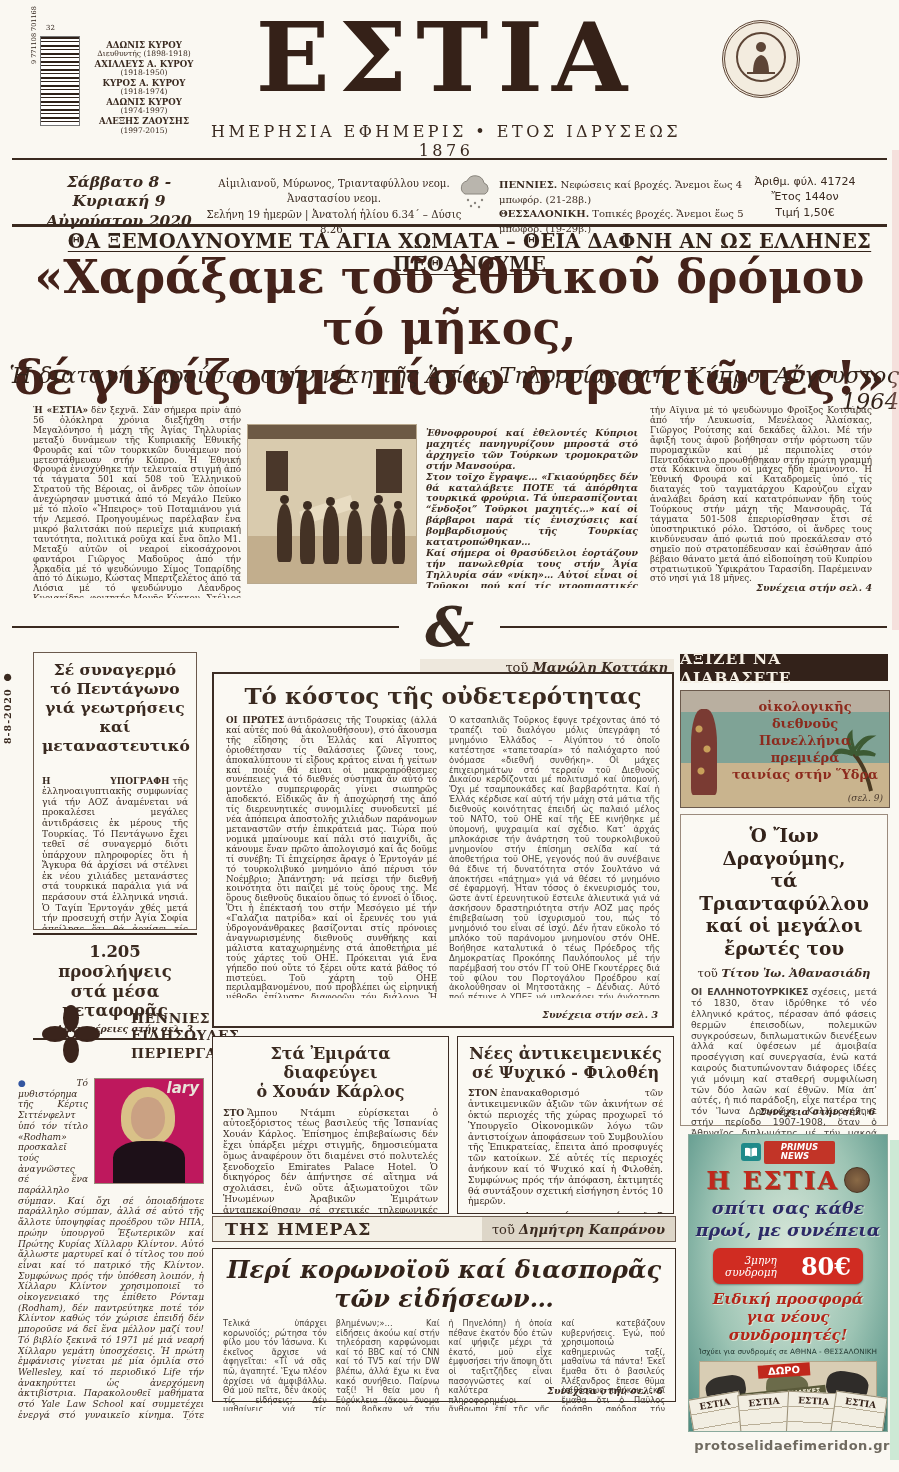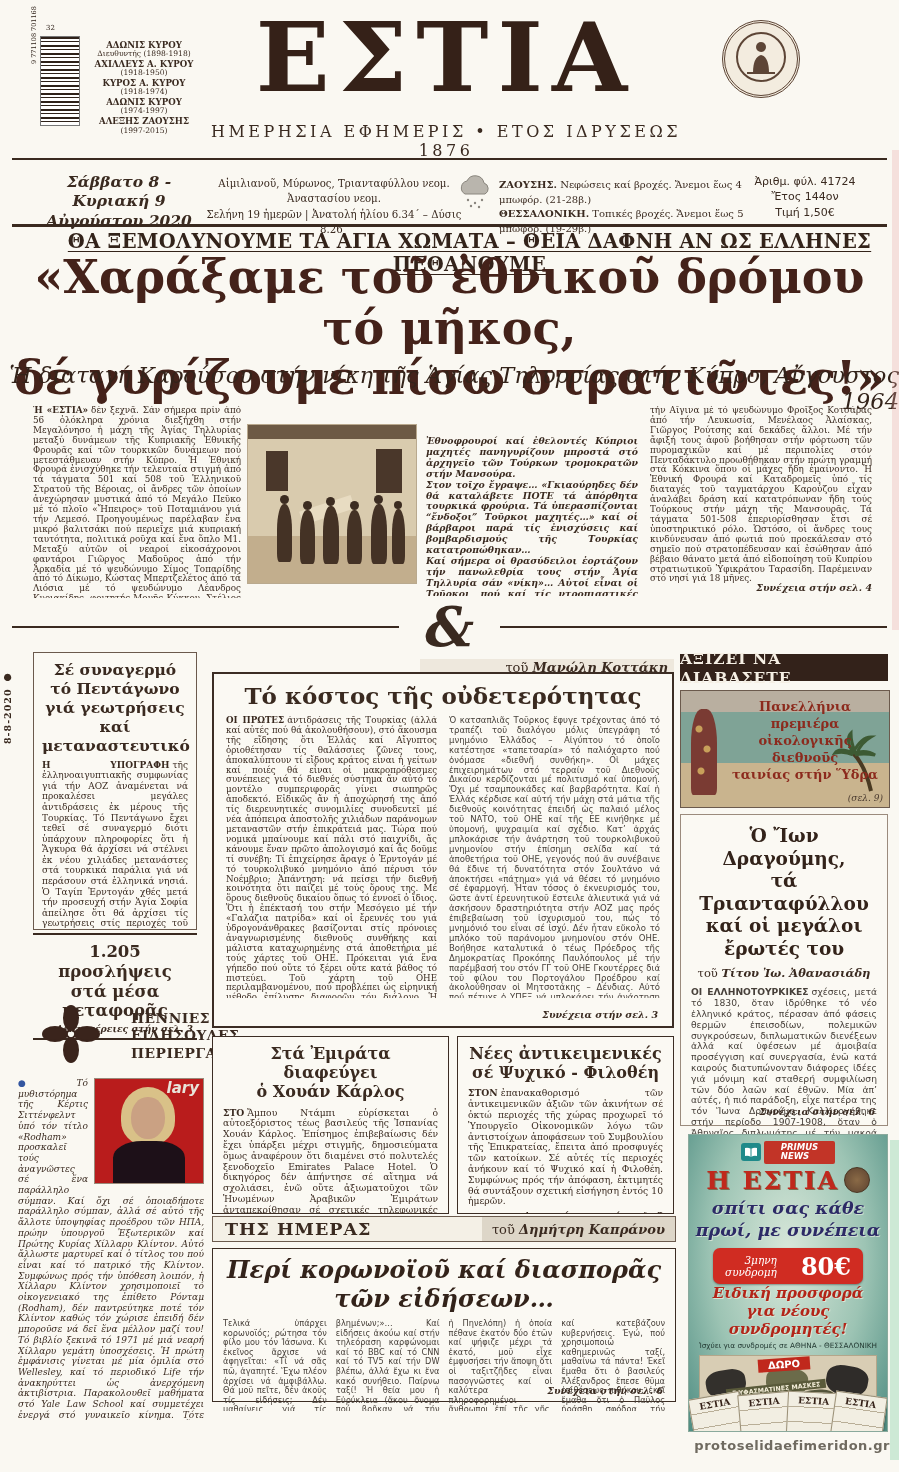--- a/index.html
+++ b/index.html
@@ -45,41 +45,41 @@
   .deck{left:0;top:362px;width:899px;text-align:right;font-style:italic;font-size:22.5px;color:#33231a;}
   .leadL{left:33px;top:406px;width:208px;height:192px;font-size:8.8px;line-height:9.9px;}
   .leadR{left:650px;top:406px;width:222px;height:192px;font-size:8.8px;line-height:9.9px;}
   .lead-cont{left:650px;top:576px;width:222px;}
   .leadphoto{left:247px;top:424px;width:168px;height:158px;border:1px solid #b9a98e;
     background:linear-gradient(#6d5a45 0 14px,#d9cbae 14px 70%,#c2ae8d 70%);}
   .ph-door{position:absolute;background:#4a372a;}
   .ph-fig{position:absolute;background:#443225;border-radius:45% 45% 15% 15%;}
   .ph-head{position:absolute;background:#3c2c21;border-radius:50%;}
   .ph-flag{position:absolute;background:#e8dcC2;transform:rotate(-18deg);}
-  .leadcap{left:426px;top:428px;width:212px;height:160px;font-style:italic;font-weight:bold;font-size:9.3px;line-height:10.9px;margin-top:8px;}
+  .leadcap{left:426px;top:428px;width:212px;height:160px;font-style:italic;font-weight:bold;font-size:9.3px;line-height:10.9px;}
   .leadcap p{margin:0;}
 
   .divider{left:12px;top:600px;width:875px;height:54px;display:flex;align-items:center;}
   .divline{flex:1;height:2px;background:#3a2a20;}
   .amp{font-size:54px;font-style:italic;color:#3a2a20;padding:0 26px;line-height:1;font-weight:bold;}
 
   
   .vdate{left:2px;top:654px;width:16px;font-size:9.5px;font-weight:bold;color:#3a2a20;
     writing-mode:vertical-rl;transform:rotate(180deg);letter-spacing:1px;height:90px;text-align:left;}
   .pentagon{left:33px;top:652px;width:164px;height:278px;border:1px solid #6b5a4d;background:#fbf9f3;padding:8px 8px 4px;box-sizing:border-box;}
-  .pent-title{font-weight:bold;font-size:15.5px;line-height:1.22;text-align:center;margin-bottom:4px;}
+  .pent-title{font-weight:bold;font-size:15.5px;line-height:1.22;text-align:center;margin-bottom:20px;}
   .pent-body{font-size:9px;line-height:10.6px;}
   .hirings{left:33px;top:933px;width:164px;border-top:2.5px solid #3a2a20;border-bottom:2.5px solid #3a2a20;padding:7px 4px 4px;box-sizing:border-box;}
   .hir-title{font-weight:bold;font-size:16.5px;line-height:1.2;text-align:center;}
   .hir-det{font-style:italic;font-weight:bold;font-size:9.3px;text-align:right;margin-top:2px;}
   .pennies-hd{left:42px;top:1005px;width:170px;height:62px;display:flex;align-items:center;gap:24px;}
   .pennies-hd svg{width:58px;height:58px;flex:0 0 auto;}
   .pennies-ttl{font-weight:bold;font-size:13.8px;line-height:1.25;margin-left:7px;letter-spacing:.5px;}
   .pennies-item{left:18px;top:1078px;width:186px;height:342px;font-style:italic;font-size:9px;line-height:10.7px;}
-  .hillary{float:right;width:108px;height:104px;margin:0 0 4px 6px;background:#b91c1c;position:relative;border:1px solid #9a8a7a;}
+  .hillary{float:right;width:108px;height:104px;margin:0 0 4px 6px;background:#be185d;position:relative;border:1px solid #9a8a7a;}
   .hil-txt{position:absolute;right:4px;top:4px;color:#e8e4da;font-weight:bold;font-size:15px;font-family:"DejaVu Sans",sans-serif;}
   .hil-hair{position:absolute;left:26px;top:8px;width:54px;height:58px;background:#d9c188;border-radius:50% 50% 42% 42%;}
   .hil-face{position:absolute;left:36px;top:18px;width:34px;height:42px;background:#caa183;border-radius:48%;}
   .hil-body{position:absolute;left:18px;top:62px;width:72px;height:42px;background:#1d1018;border-radius:40% 40% 0 0;}
   .pen-bullet{color:#3356a0;font-style:normal;}
 
   
   .kot-byline{left:420px;top:650px;width:254px;text-align:right;font-size:13px;background:#eee8dd;padding:1px 6px;box-sizing:border-box;margin-top:9px;}
   .kot-byline b{font-style:italic;}
   .kottakis{left:212px;top:672px;width:462px;height:356px;border:2px solid #3c2d24;background:#fbf9f3;padding:8px 12px;box-sizing:border-box;}
@@ -125,21 +125,21 @@
   .ad-brandbox{background:#c23427;color:#fff;font-weight:bold;font-style:italic;font-size:8.5px;
     line-height:1.1;padding:2px 17px;border-radius:2px;font-family:"DejaVu Sans",sans-serif;text-align:left;}
   .ad-title-row{display:flex;align-items:center;justify-content:center;gap:5px;margin-top:2px;}
   .ad-title{color:#c0281c;font-weight:bold;font-size:25px;letter-spacing:2px;text-shadow:1px 1px 0 #7e6a4e;}
   .ad-coin{width:24px;height:24px;border-radius:50%;background:radial-gradient(#8a6a46,#5d4330);border:1px solid #4a3522;}
   .ad-tag{color:#2c2a66;font-weight:bold;font-style:italic;font-size:17.5px;line-height:1.25;margin-top:3px;text-shadow:1px 1px 0 #cfe0d2;}
   .ad-badge{margin:7px auto 0;width:150px;height:36px;background:#d02c22;border-radius:7px;
     display:flex;align-items:center;justify-content:center;gap:24px;color:#fff;box-shadow:0 1px 2px rgba(0,0,0,.35);}
   .ad-badge-sub{font-size:10.5px;font-style:italic;line-height:1.15;text-align:right;}
   .ad-badge-price{font-weight:bold;font-size:24px;}
-  .ad-offer{color:#b32418;font-weight:bold;font-style:italic;font-size:15px;line-height:1.2;text-shadow:1px 1px 0 #d8e6d5;}
+  .ad-offer{color:#b32418;font-weight:bold;font-style:italic;font-size:15px;line-height:1.2;margin-top:6px;text-shadow:1px 1px 0 #d8e6d5;}
   .ad-valid{font-size:7.3px;color:#243a33;margin-top:3px;font-family:"DejaVu Sans",sans-serif;}
   .ad-masks{margin:5px auto 0;width:176px;height:64px;background:#d8cdb4;border:1px solid #b3a68a;position:relative;overflow:hidden;}
   .mask{position:absolute;border-radius:38% 38% 46% 46%;}
   .ad-doro{position:absolute;left:58px;top:2px;background:#c0281c;color:#fff;font-weight:bold;font-size:10px;
     padding:1px 10px;transform:rotate(-4deg);font-family:"DejaVu Sans",sans-serif;}
   .ad-gift2{position:absolute;left:26px;top:28px;background:#5a5a3a;color:#f5efda;font-weight:bold;font-size:6.3px;
     padding:1px 6px;transform:rotate(-6deg);font-family:"DejaVu Sans",sans-serif;white-space:nowrap;}
   .ad-strip{position:absolute;left:2px;bottom:2px;right:2px;height:7px;background:#c0281c;}
   .ad-papers{position:absolute;left:0;bottom:0;width:100%;height:46px;}
   .paper{position:absolute;width:52px;height:42px;background:#f2eee2;border:1px solid #9a8f76;
@@ -225,21 +225,21 @@
     <svg viewBox="0 0 40 40">
         <path d="M10 22 a7 7 0 0 1 2-13 a9 9 0 0 1 17 2 a6 6 0 0 1 1 11 Z" fill="#b9b5ad" stroke="#8a867e"></path>
         <circle cx="13" cy="28" r="1.2" fill="#8a867e"></circle>
         <circle cx="20" cy="31" r="1.2" fill="#8a867e"></circle>
         <circle cx="27" cy="28" r="1.2" fill="#8a867e"></circle>
         <circle cx="16" cy="34" r="1.2" fill="#8a867e"></circle>
         <circle cx="24" cy="35" r="1.2" fill="#8a867e"></circle>
       </svg>
   </div>
   <div class="abs wtext">
-    <div><span class="wreg">ΖΑΟΥΣΗΣ.</span> <span>Νεφώσεις καί βροχές. Ἄνεμοι ἕως 4 μπωφόρ. (21-28β.)</span></div>
+    <div><span class="wreg">ΠΕΝΝΙΕΣ.</span> <span>Νεφώσεις καί βροχές. Ἄνεμοι ἕως 4 μπωφόρ. (21-28β.)</span></div>
     <div><span class="wreg">ΘΕΣΣΑΛΟΝΙΚΗ.</span> <span>Τοπικές βροχές. Ἄνεμοι ἕως 5 μπωφόρ. (19-29β.)</span></div>
   </div>
   <div class="abs issueblk">
     <div>Ἀριθμ. φύλ. 41724</div>
     <div>Ἔτος 144ον</div>
     <div>Τιμή 1,50€</div>
   </div>
 
   <div class="abs rule2"></div>
 
@@ -387,22 +387,22 @@
 
   <div class="hydra">
     <div class="hydra-person"></div>
     <span style="position:absolute;right:6px;top:34px;">
       <svg width="52" height="70" viewBox="0 0 52 70">
           <path d="M40 66 Q34 40 22 28" stroke="#4a3a22" stroke-width="4" fill="none"></path>
           <path d="M22 28 Q8 22 4 28 Q14 26 22 30 M22 28 Q14 14 20 8 Q20 18 24 26 M22 28 Q30 12 40 12 Q30 18 26 28 M22 28 Q36 24 44 30 Q32 28 24 30" stroke="#3d5a33" stroke-width="3" fill="none"></path>
         </svg>
     </span>
     <div class="hydra-cap">
+      <div>οἰκολογικῆς διεθνοῦς</div>
       <div>Πανελλήνια πρεμιέρα</div>
-      <div>οἰκολογικῆς διεθνοῦς</div>
       <div>ταινίας στήν Ὕδρα</div>
     </div>
     <div class="hydra-page">(σελ. 9)</div>
   </div>
 
   <div class="dragoumis" style="position:absolute;">
     <div class="dra-title">
       <div>Ὁ Ἴων Δραγούμης,</div>
       <div>τά Τριανταφύλλου</div>
       <div>καί οἱ μεγάλοι</div>

